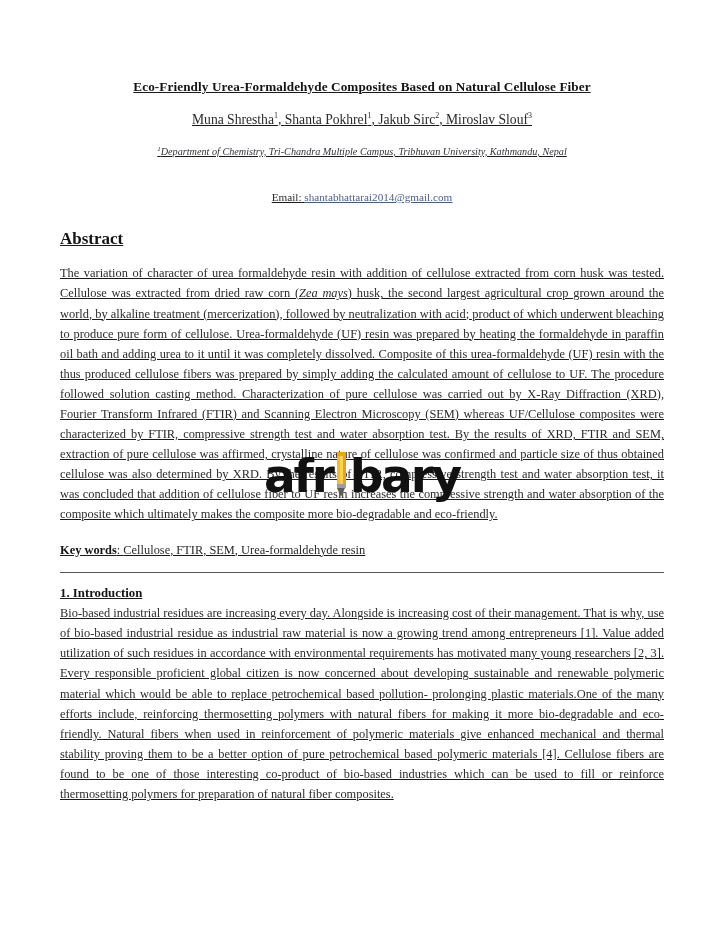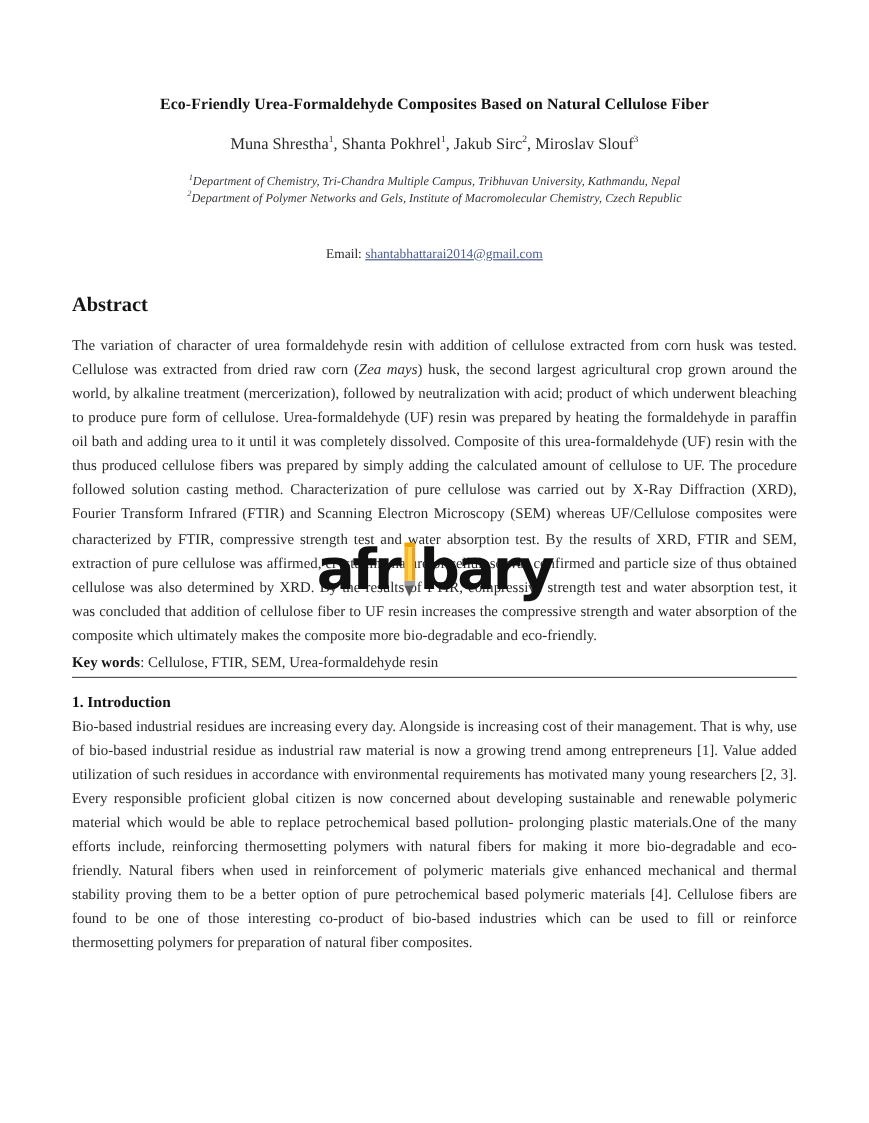--- a/index.html
+++ b/index.html
@@ -14,20 +14,21 @@
     overflow: hidden;
     font-family: "Liberation Serif", "DejaVu Serif", serif;
     color: #1a1a1a;
   }
   .page {
     position: relative;
     width: 724px;
     height: 792px;
     box-sizing: border-box;
     padding: 78px 60px 20px 60px;
+    text-decoration: underline;
   }
   .title {
     text-align: center;
     font-weight: bold;
     font-size: 13.2px;
     letter-spacing: 0.1px;
     line-height: 1.3;
     margin: 0 0 16px 0;
     color: #141414;
   }
@@ -84,22 +85,22 @@
     line-height: 1.62;
     text-align: justify;
     text-justify: inter-word;
     color: #2b2b2b;
     margin: 0;
   }
   .body-par em {
     font-style: italic;
   }
   .keywords-block {
-    margin-top: 4px;
-    padding-bottom: 2px;
+    margin-top: 16px;
+    padding-bottom: 13px;
     border-bottom: 1.1px solid #555;
   }
   .keywords {
     font-size: 12.4px;
     color: #2b2b2b;
     line-height: 1.5;
   }
   .keywords .kw-label {
     font-weight: bold;
     color: #141414;
@@ -187,21 +188,20 @@
 <div class="page">
 
   <h1 class="title">Eco-Friendly Urea-Formaldehyde Composites Based on Natural Cellulose Fiber</h1>
 
   <div class="authors">
     <span>Muna Shrestha</span><sup>1</sup><span>, </span><span>Shanta Pokhrel</span><sup>1</sup><span>, </span><span>Jakub Sirc</span><sup>2</sup><span>, </span><span>Miroslav Slouf</span><sup>3</sup>
   </div>
 
   <div class="affiliations">
     <span class="aff aff-1"><sup>1</sup><span>Department of Chemistry, Tri-Chandra Multiple Campus, Tribhuvan University, Kathmandu, Nepal</span></span>
-    <span class="aff aff-2"><sup>2</sup><span>Department of Polymer Networks and Gels, Institute of Macromolecular Chemistry, Czech Republic</span></span>
   </div>
 
   <div class="email-line">
     <span>Email:</span>
     <a class="email-link" href="#">shantabhattarai2014@gmail.com</a>
   </div>
 
   <h2 class="heading">Abstract</h2>
 
   <p class="body-par"><span>The variation of character of urea formaldehyde resin with addition of cellulose extracted from corn husk was tested. Cellulose was extracted from dried raw corn (</span><em>Zea mays</em><span>) husk, the second largest agricultural crop grown around the world, by alkaline treatment (mercerization), followed by neutralization with acid; product of which underwent bleaching to produce pure form of cellulose. Urea-formaldehyde (UF) resin was prepared by heating the formaldehyde in paraffin oil bath and adding urea to it until it was completely dissolved. Composite of this urea-formaldehyde (UF) resin with the thus produced cellulose fibers was prepared by simply adding the calculated amount of cellulose to UF. The procedure followed solution casting method. Characterization of pure cellulose was carried out by X-Ray Diffraction (XRD), Fourier Transform Infrared (FTIR) and Scanning Electron Microscopy (SEM) whereas UF/Cellulose composites were characterized by FTIR, compressive strength test and water absorption test. By the results of XRD, FTIR and SEM, extraction of pure cellulose was affirmed, crystalline nature of cellulose was confirmed and particle size of thus obtained cellulose was also determined by XRD. By the results of FTIR, compressive strength test and water absorption test, it was concluded that addition of cellulose fiber to UF resin increases the compressive strength and water absorption of the composite which ultimately makes the composite more bio-degradable and eco-friendly.</span></p>

